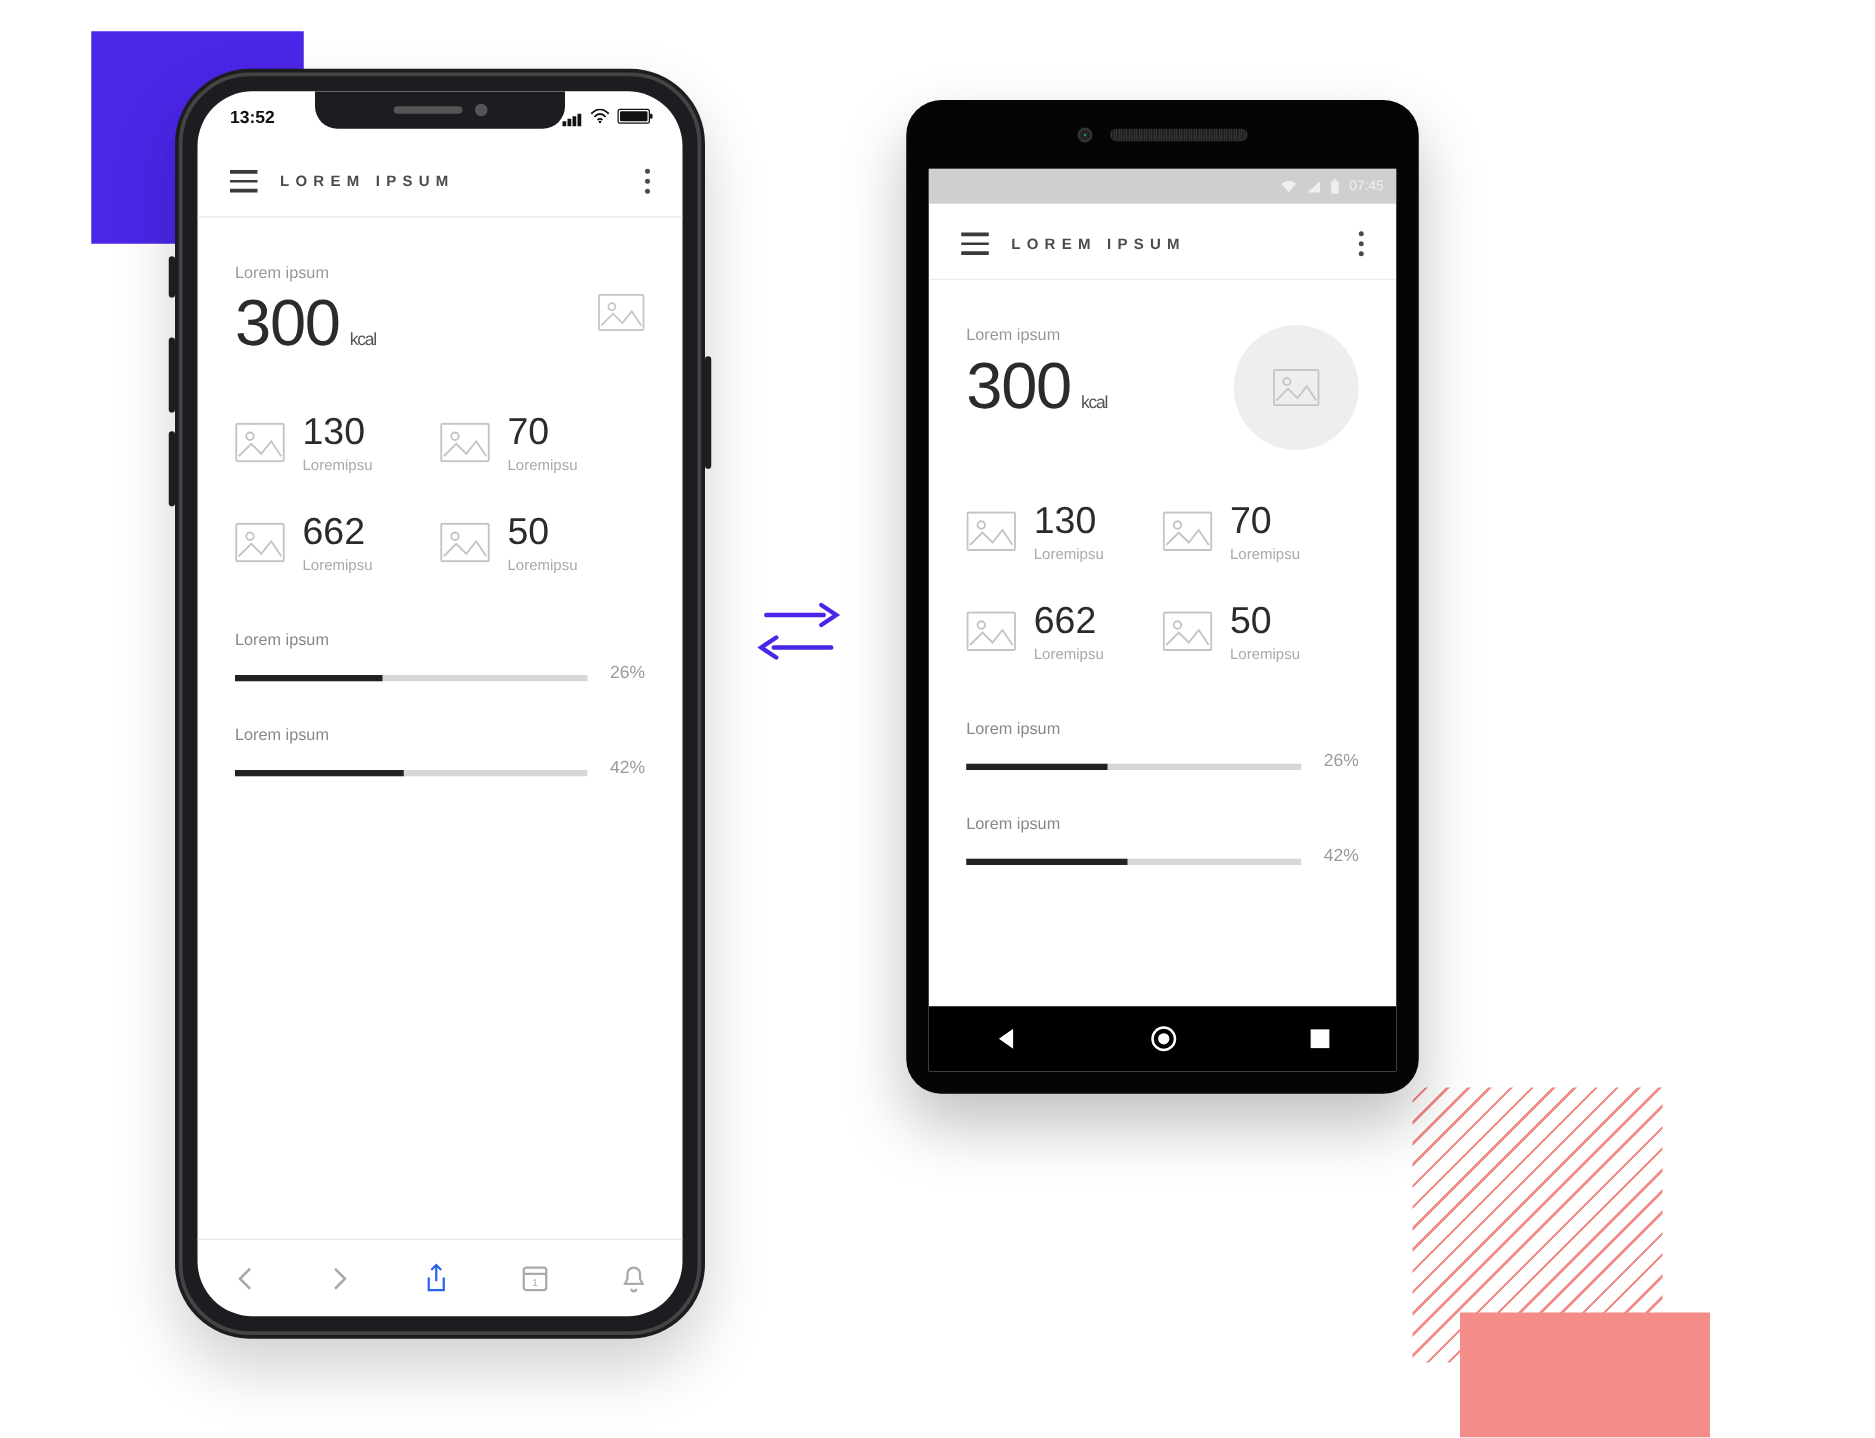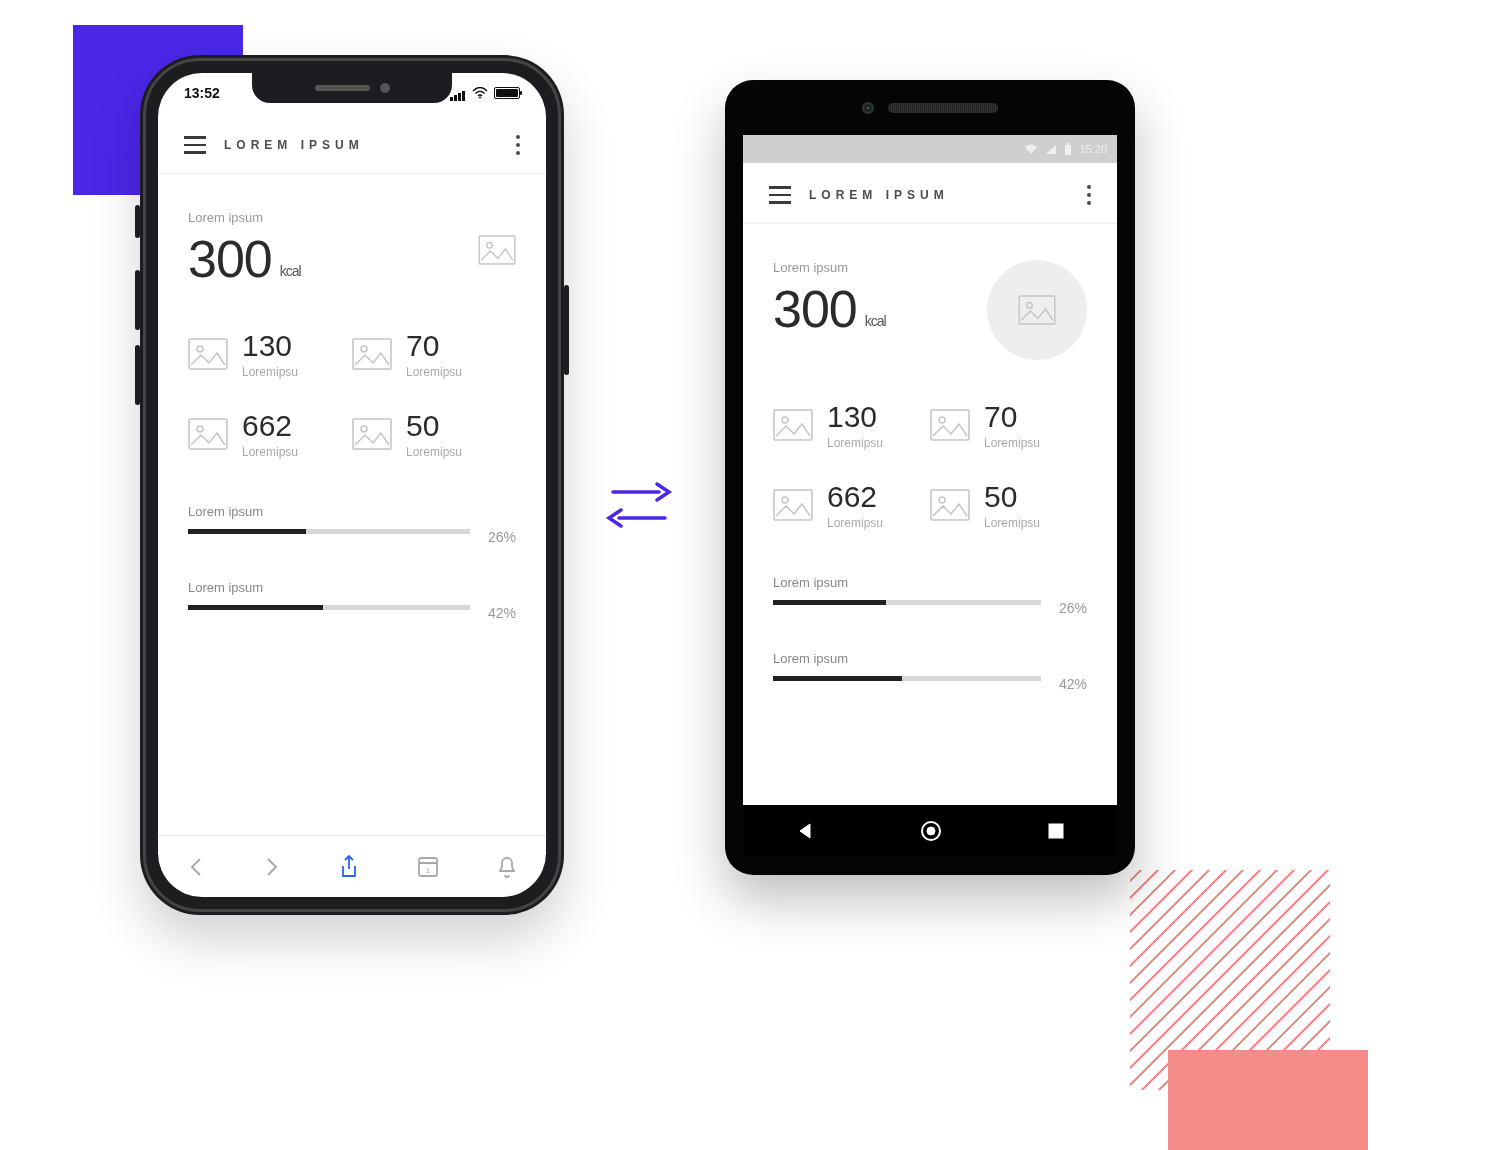--- a/index.html
+++ b/index.html
@@ -5,21 +5,21 @@
   *{box-sizing:border-box;margin:0;padding:0;font-family:Helvetica,Arial,sans-serif}
   body{width:1500px;height:1150px;background:#fff;position:relative;overflow:hidden}
 
   
   .bg-purple{position:absolute;left:73px;top:25px;width:170px;height:170px;background:#4b26e8}
   .bg-coral{position:absolute;right:132px;bottom:0;width:200px;height:100px;background:#f48d89}
   .bg-stripes{position:absolute;right:170px;bottom:60px;width:200px;height:220px;
     background:repeating-linear-gradient(-45deg,#f48d89 0 2px,transparent 2px 12px)}
 
   
-  .iphone{position:absolute;left:140px;top:55px;width:424px;height:860px;
+  .iphone{position:absolute;left:140px;top:55px;width:424px;height:1016px;
     background:#1c1d21;border-radius:60px;box-shadow:0 25px 50px rgba(0,0,0,.18)}
   .iphone::before{content:"";position:absolute;inset:3px;border:3px solid #444;border-radius:57px;pointer-events:none}
   .iphone .side-btn{position:absolute;background:#1c1d21;border-radius:3px}
   .iphone .sb1{left:-5px;top:150px;width:5px;height:33px}
   .iphone .sb2{left:-5px;top:215px;width:5px;height:60px}
   .iphone .sb3{left:-5px;top:290px;width:5px;height:60px}
   .iphone .sb4{right:-5px;top:230px;width:5px;height:90px}
   .iphone-screen{position:absolute;inset:18px;background:#fff;border-radius:44px;overflow:hidden}
   .notch{position:absolute;top:0;left:50%;transform:translateX(-50%);width:200px;height:30px;
     background:#1c1d21;border-radius:0 0 18px 18px;display:flex;align-items:center;justify-content:center;gap:10px}
@@ -79,21 +79,21 @@
 
   .stats{display:grid;grid-template-columns:1fr 1fr;row-gap:30px;padding:30px 30px 10px}
   .stat{display:flex;gap:14px;align-items:center}
   .stat .ph svg{width:40px;height:32px}
   .stat-val{font-size:30px;color:#2b2b2b}
   .stat-lbl{font-size:12px;color:#aaa;margin-top:2px}
 
   .bars{padding:35px 30px 0}
   .bar{margin-bottom:35px}
   .bar-lbl{font-size:13px;color:#888;margin-bottom:10px}
-  .bar-row{display:flex;align-items:flex-start;gap:18px}
+  .bar-row{display:flex;align-items:flex-end;gap:18px}
   .track{flex:1;height:5px;background:#d7d7d7}
   .fill{height:100%;background:#222}
   .pct{font-size:14px;color:#9a9a9a}
 
   
   .swap{position:absolute;left:595px;top:470px;stroke:#4b26e8;fill:none}
 </style>
 </head>
 <body>
 
@@ -269,21 +269,21 @@
       <svg width="14" height="11" viewBox="0 0 14 11">
           <path d="M7 10 L1 3 Q7 -2 13 3 z" fill="#efefef"></path>
         </svg>
       <svg width="12" height="11" viewBox="0 0 12 11">
           <path d="M1 10 L11 10 L11 1 z" fill="#efefef"></path>
         </svg>
       <svg width="8" height="12" viewBox="0 0 8 12">
           <rect x="1" y="2" width="6" height="10" fill="#efefef"></rect>
           <rect x="3" y="0" width="2" height="2" fill="#efefef"></rect>
         </svg>
-      <span>15:20</span>
+      <span>07:45</span>
     </div>
 
     <div class="app">
       <div class="app-header">
         <div class="left">
           <div class="burger">
               <span></span>
               <span></span>
               <span></span>
             </div>

